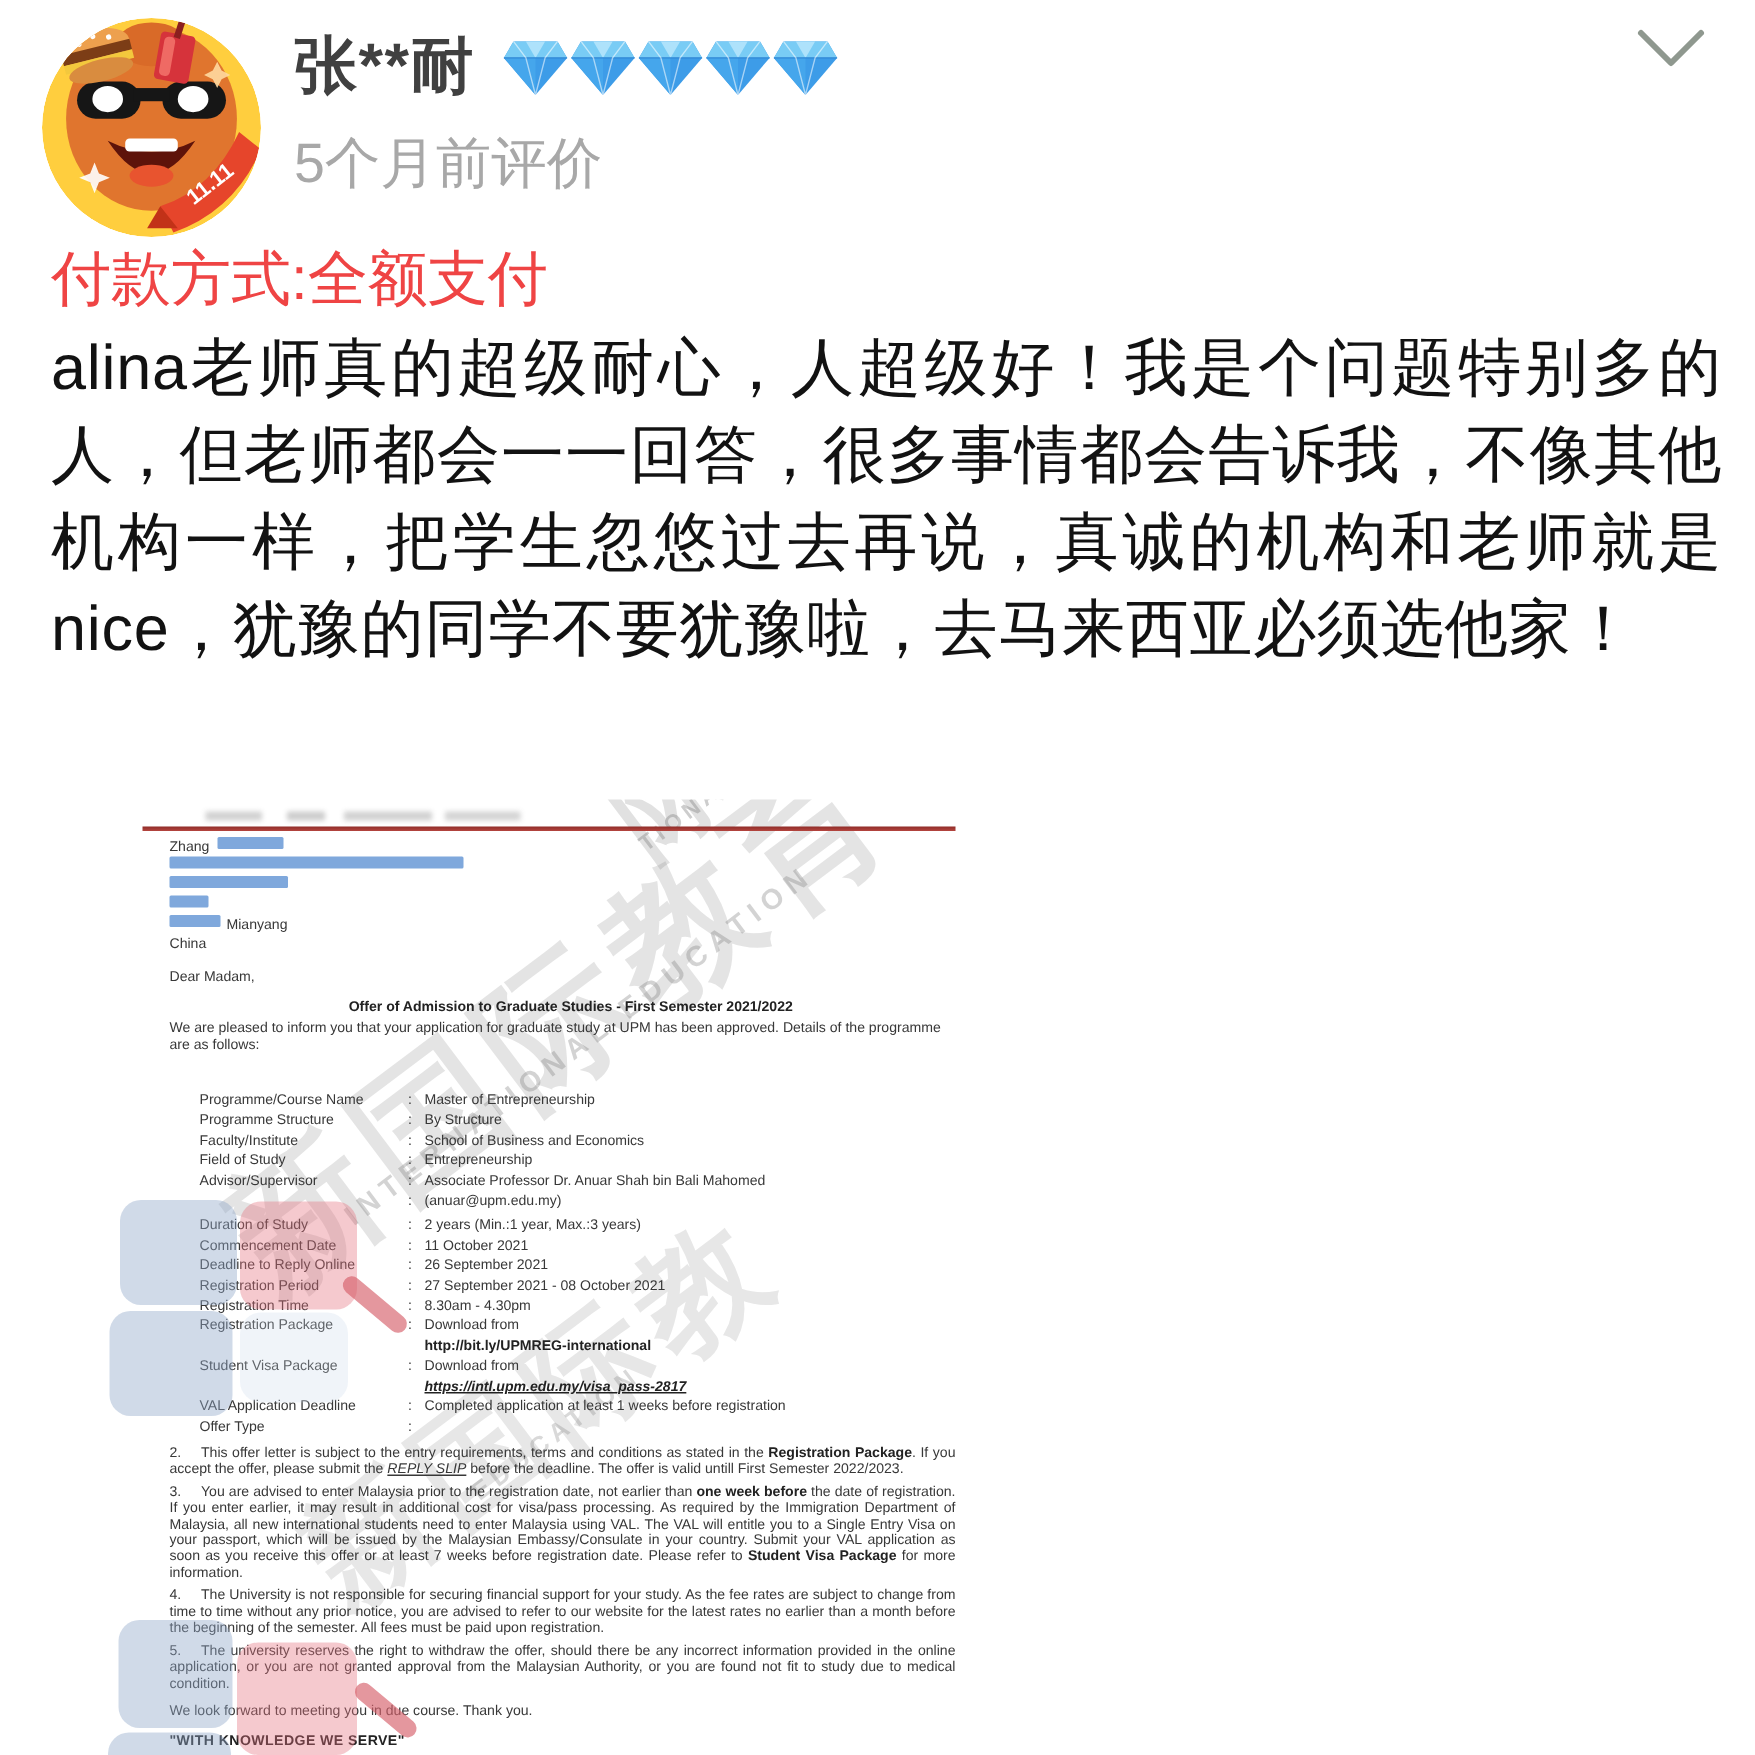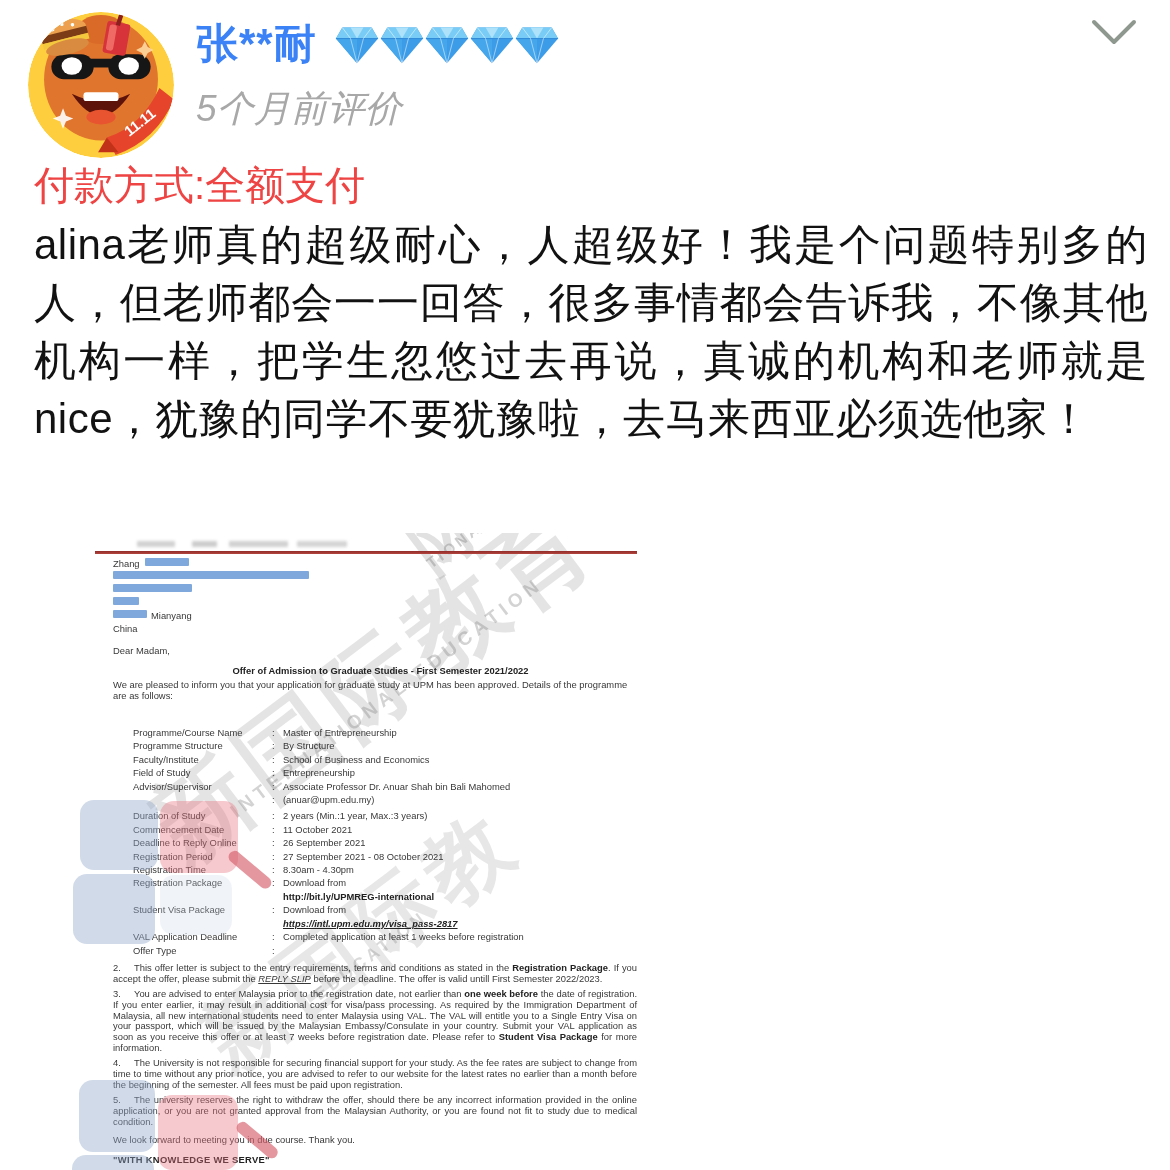--- a/index.html
+++ b/index.html
@@ -3,24 +3,24 @@
 <meta charset="utf-8">
 <style>
   html,body{margin:0;padding:0;background:#fff;}
   *{box-sizing:border-box;}
   body{font-family:"Liberation Sans","DejaVu Sans",sans-serif;}
   #screen{position:relative;width:1170px;height:1170px;background:#ffffff;overflow:hidden;}
 
   
   .avatar{position:absolute;left:28px;top:12px;width:146px;height:146px;border-radius:50%;overflow:hidden;}
   .hdr-name-row{position:absolute;left:196px;top:16px;display:flex;align-items:center;gap:18px;}
-  .username{font-size:42px;font-weight:700;color:#3b82f6;letter-spacing:1px;}
+  .username{font-size:42px;font-weight:700;color:#404040;letter-spacing:1px;}
   .diamonds{display:flex;align-items:center;gap:1px;margin-top:2px;}
   .diamonds svg{display:block;}
-  .review-time{position:absolute;left:196px;top:84px;font-size:37px;color:#a8a8a8;font-style:italic;}
+  .review-time{position:absolute;left:196px;top:84px;font-size:37px;color:#a8a8a8;}
   .collapse{position:absolute;left:1088px;top:16px;width:52px;height:34px;cursor:pointer;}
 
   
   .payment{position:absolute;left:34px;top:158px;font-size:40px;color:#ef4444;}
   .review-text{position:absolute;left:34px;top:216px;width:1114px;font-size:42px;line-height:58px;color:#121212;text-align:justify;letter-spacing:0.5px;}
 
   
   .letter{position:absolute;left:70px;top:533px;width:592px;height:637px;background:#fff;overflow:hidden;
           font-size:9.4px;color:#383838;line-height:11px;}
   .letter-inner{position:relative;z-index:1;padding:0 14px 0 43px;}

